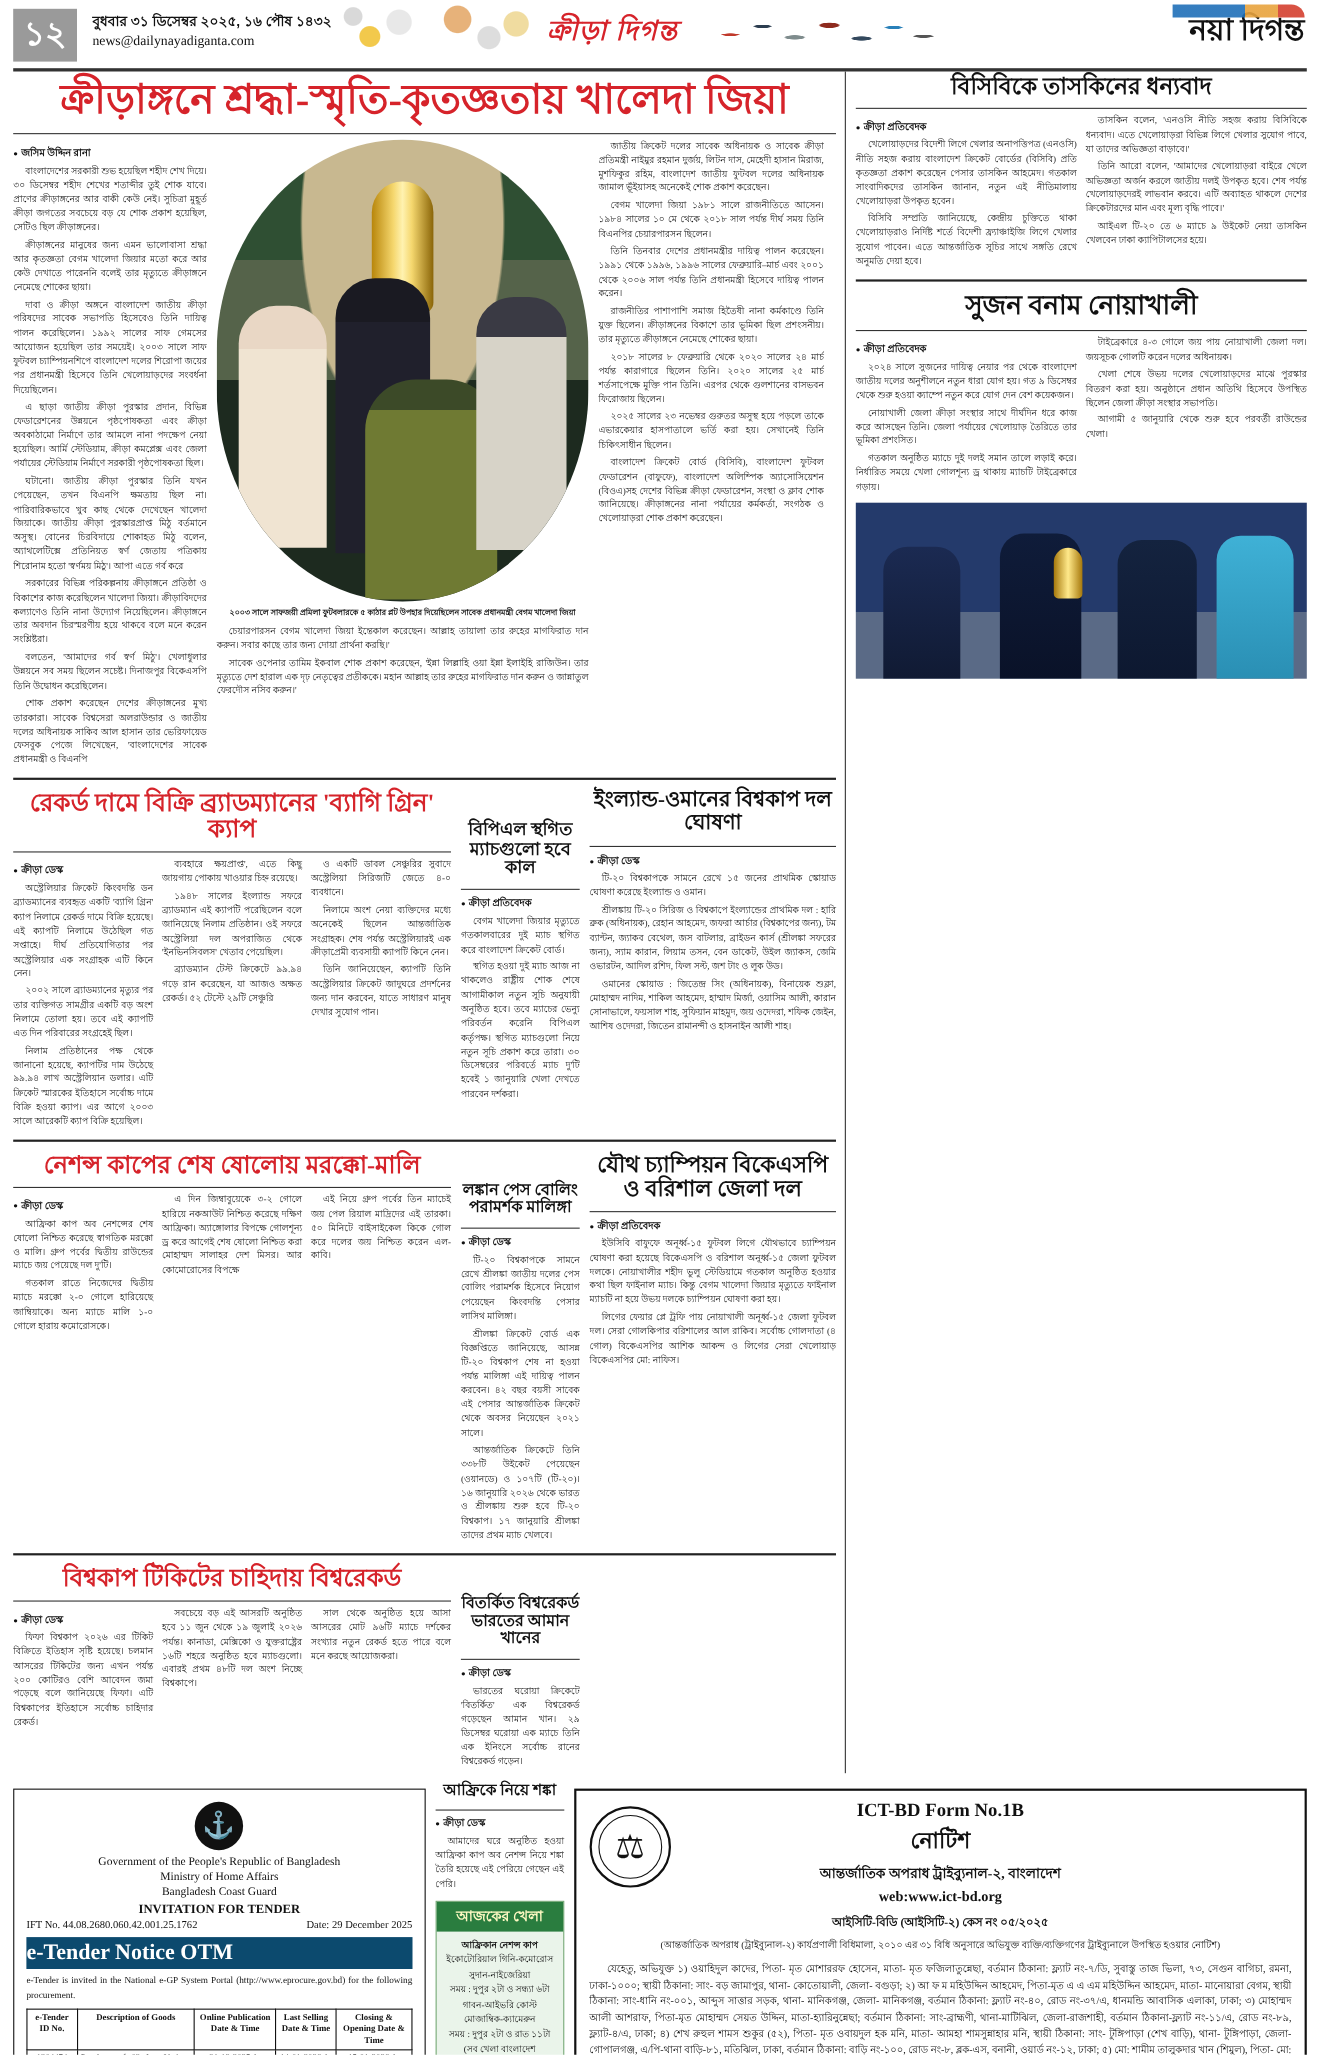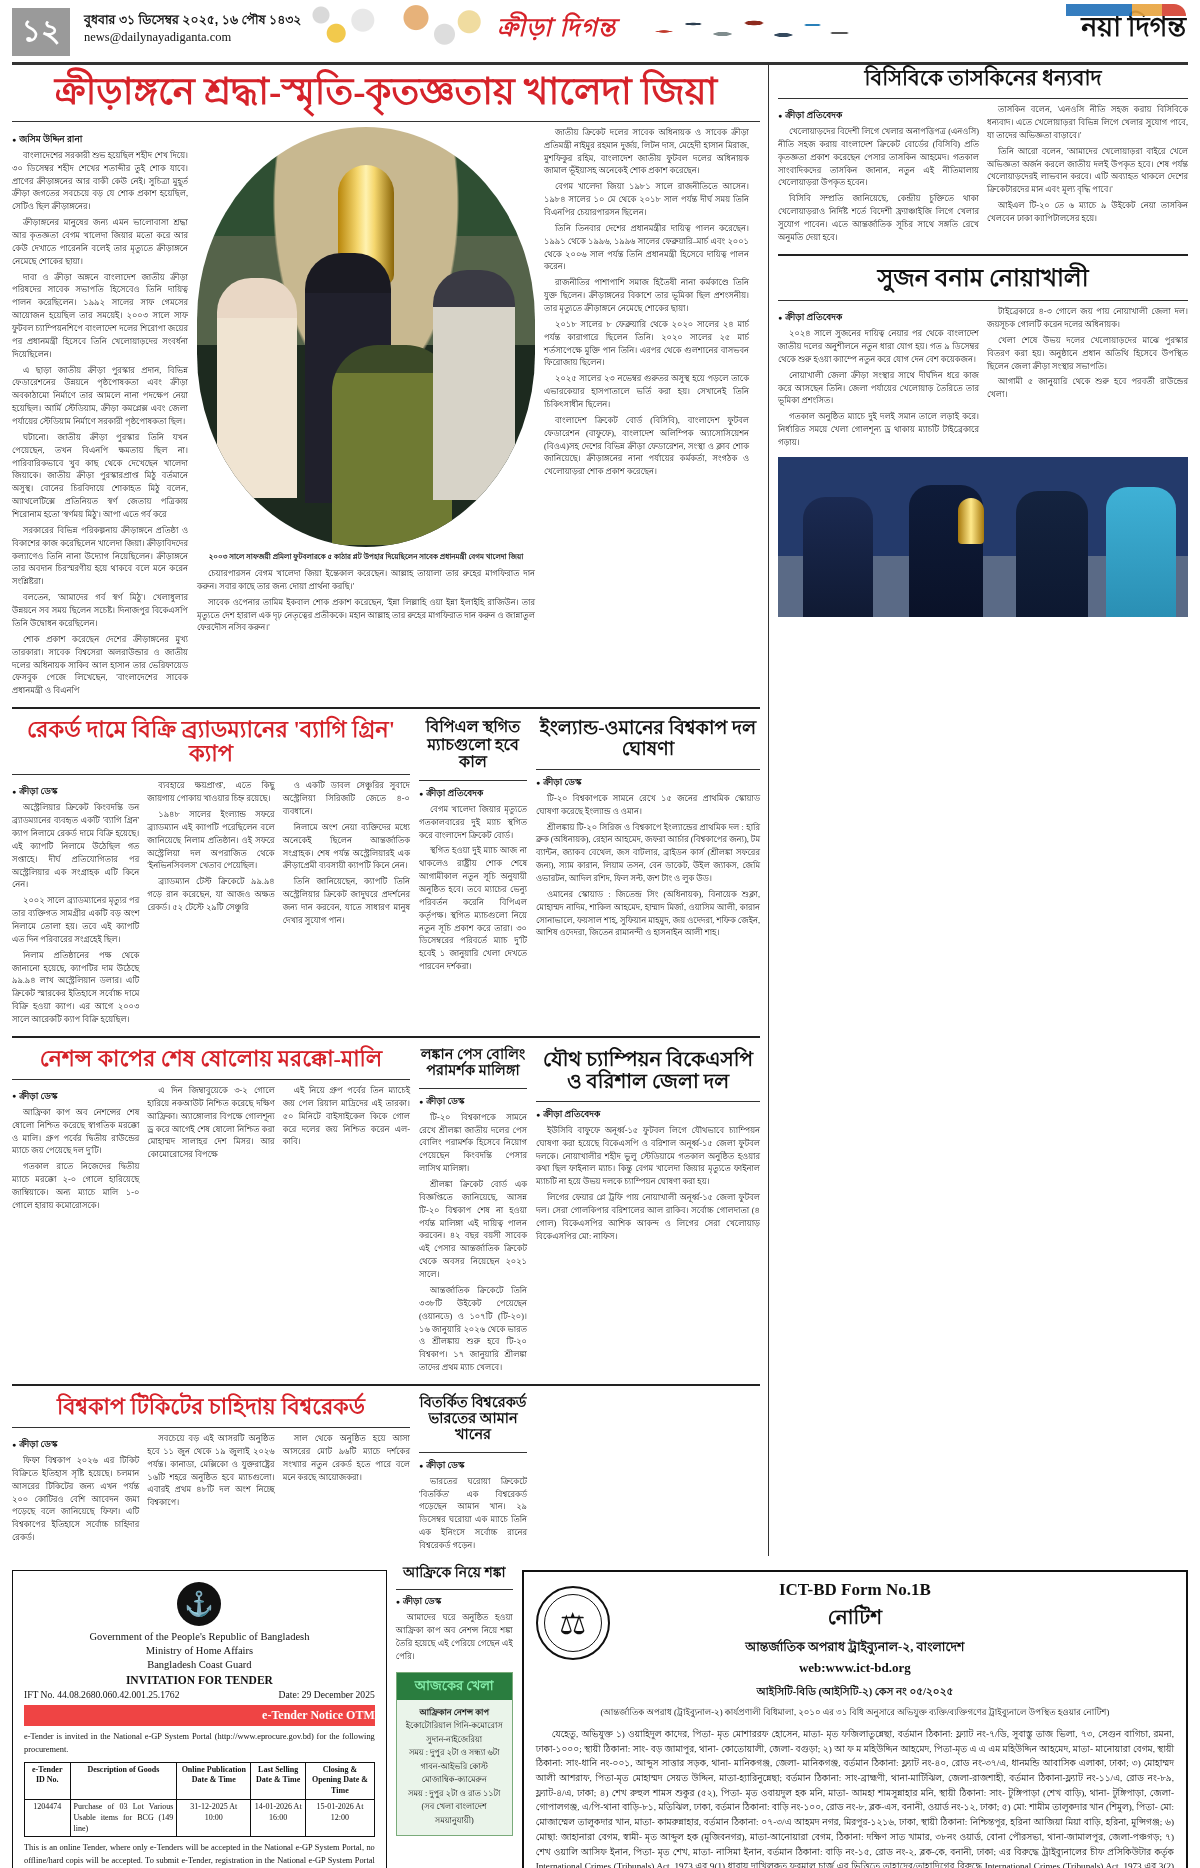--- a/index.html
+++ b/index.html
@@ -123,21 +123,21 @@
       background:linear-gradient(#1a1a22 0 16%, #20202c 16% 100%); border-radius:36px 36px 0 0; }
   .photo .p3 { position:absolute; left:40%; top:52%; width:120px; height:200px;
       background:linear-gradient(#3c4a28 0 14%, #6f7a33 14% 100%); border-radius:46px 46px 0 0; }
   .photo .p4 { position:absolute; right:6%; top:34%; width:82px; height:230px;
       background:linear-gradient(#3a3a44 0 16%, #d7d3c8 16% 100%); border-radius:34px 34px 0 0; }
   .caption { font-size:7.2px; font-weight:bold; text-align:center; margin-top:5px; line-height:1.4; }
 
   
   .row2 { display:flex; gap:9px; margin-top:6px; }
   .sec-brad { width:398px; }
-  .sec-bpl  { width:108px; }
+  .sec-bpl  { width:108px;margin-top:28px; }
   .sec-eng  { width:224px; }
 
   .h-brad { font-size:22.5px; padding:3px 0 4px; }
   .h-bpl  { font-size:16px; padding:3px 0 4px; }
   .h-eng  { font-size:19px; padding:3px 0 4px; }
 
   .cols2 { display:flex; gap:8px; }
   .cols2 > div { flex:1; }
   .cols3 { display:flex; gap:8px; }
   .cols3 > div { flex:1; }
@@ -197,34 +197,34 @@
     position:relative;
   }
   .tender-logo::after{
     content:"\2693"; position:absolute; inset:0; color:#fff; font-size:24px;
     display:flex; align-items:center; justify-content:center;
   }
   .tender-gov { text-align:center; font-size:10.5px; line-height:1.35; }
   .tender-ift-title { text-align:center; font-size:11.5px; font-weight:bold; margin-top:2px; }
   .tender-ift-row { display:flex; justify-content:space-between; font-size:9.6px; margin-top:3px; }
   .tender-banner {
-    background:#ef4444; color:#fff; text-align:right; font-size:12px; font-weight:bold;
+    background:#0c4a6e; color:#fff; text-align:left; font-size:20px; font-weight:bold;
     padding:3px 0; margin:5px 0 5px;
   }
   .tender-note { font-size:8.4px; line-height:1.5; text-align:justify; }
   table.tender-tbl { width:100%; border-collapse:collapse; margin:5px 0; font-size:8px; }
   table.tender-tbl th, table.tender-tbl td {
     border:1px solid #111; padding:2px 3px; vertical-align:top; text-align:center; line-height:1.35;
   }
   table.tender-tbl td.desc { text-align:justify; }
 
   
   .green-box { border:1px solid #7aab7a; margin-top:8px; background:#eaf4ea; }
   .green-head {
-    background:#2a7d3f; color:#86efac; text-align:center; font-weight:bold;
+    background:#2a7d3f; color:#fef9c3; text-align:center; font-weight:bold;
     font-size:13px; padding:3px 0;
   }
   .green-body { font-size:8.2px; line-height:1.65; padding:6px 7px 8px; text-align:center; }
   .green-body .t { font-weight:bold; }
 
   .bottom-wrap { display:flex; gap:9px; margin-top:6px; align-items:flex-start; }
   .bottom-left { width:378px; }
   .bottom-mid  { width:118px; }
   .bottom-right{ width:672px; }
 </style>

